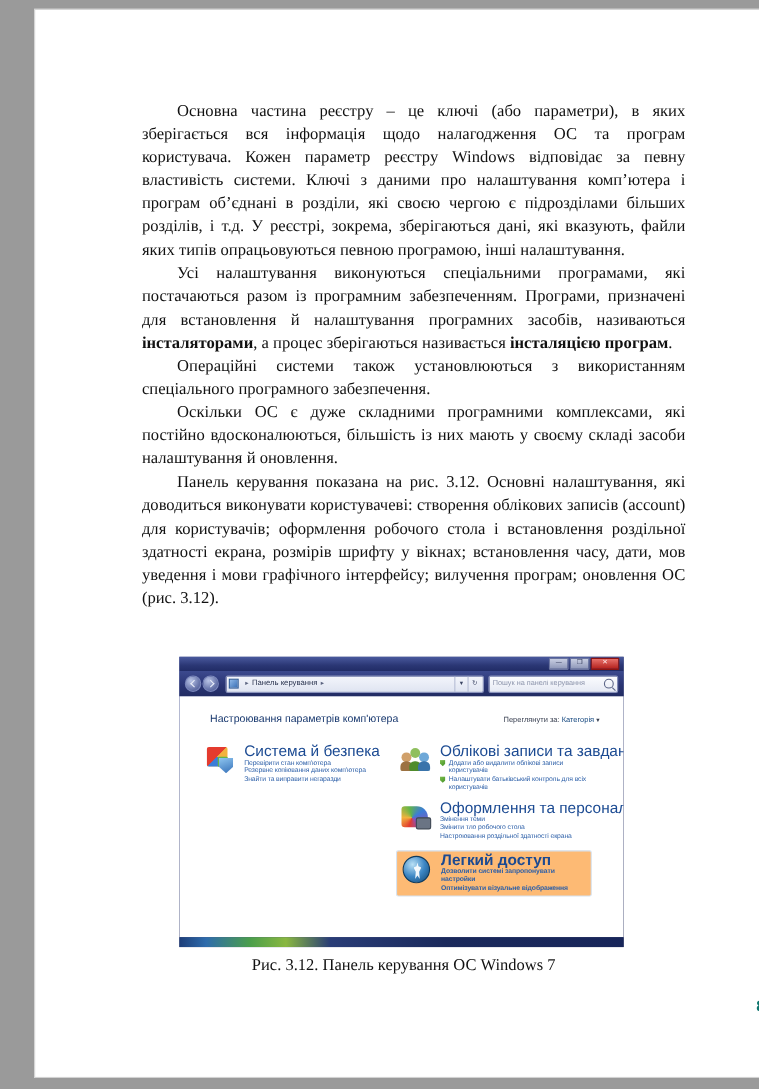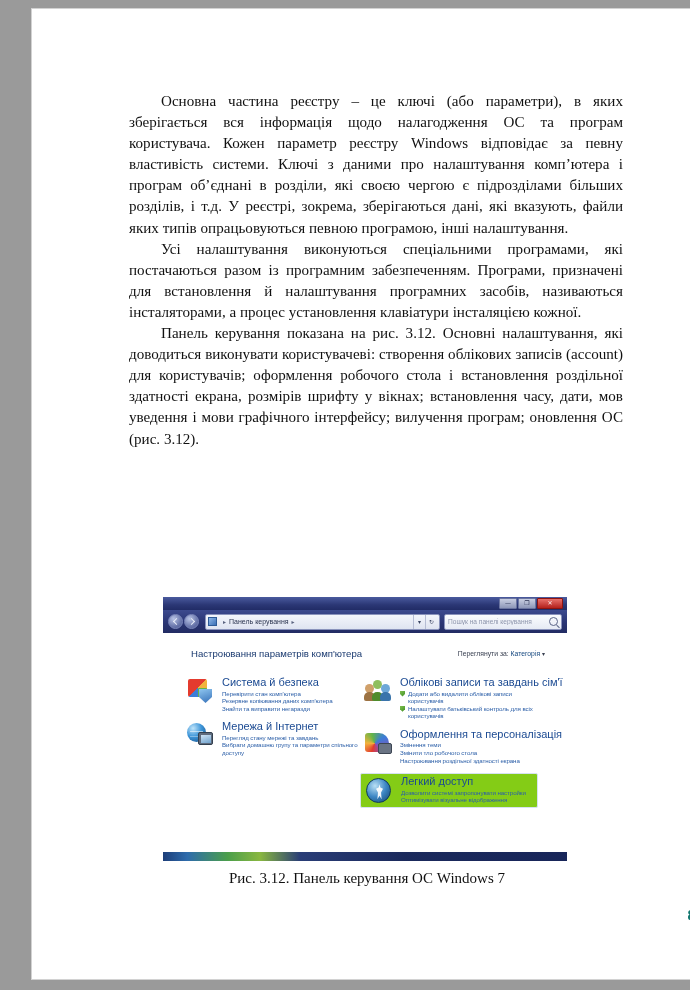--- a/index.html
+++ b/index.html
@@ -61,21 +61,21 @@
 
   .check {
     color: #1f7a27;
     font-style: normal;
     font-weight: bold;
     font-size: 15px;
     padding-right: 4px;
     font-family: "DejaVu Sans", sans-serif;
   }
 
-  b.term { font-weight: normal; }
+  b.term { font-weight: bold; }
 
   
   #figure {
     position: absolute;
     left: 131px;
     top: 588px;
     width: 404px;
     height: 264px;
   }
 
@@ -270,21 +270,21 @@
   #colR { left: 200px; }
 
   .cat {
     position: relative;
     padding-left: 37px;
     margin-bottom: 9px;
     min-height: 30px;
   }
   .cat-title {
     font-family: "Liberation Sans", sans-serif;
-    font-size: 11px;
+    font-size: 14px;
     color: #1b4a92;
     line-height: 11px;
     margin-bottom: 1.5px;
     white-space: nowrap;
   }
   .cat-link {
     font-family: "Liberation Sans", sans-serif;
     font-size: 6.2px;
     color: #2c5fa8;
     line-height: 7.6px;
@@ -361,30 +361,31 @@
   .ic-clock::after{content:"";position:absolute;left:6px;top:3px;width:1.3px;height:5px;background:#2b3440;}
 
   .ic-access{position:absolute;left:1px;top:1px;width:25px;height:25px;border-radius:50%;
     background:radial-gradient(circle at 35% 30%, #b9e0f5 0%, #3c86c4 50%, #13466f 100%);
     border:1px solid #0f3a5c;box-sizing:border-box;}
   .ic-access::after{content:"";position:absolute;left:9px;top:5px;width:7px;height:15px;
     background:#ffffff;clip-path:polygon(50% 0,62% 22%,100% 30%,72% 55%,80% 100%,50% 78%,20% 100%,28% 55%,0 30%,38% 22%);opacity:.92;}
 
   
   .cat.hl {
-    background: #84cc16;
+    background: #fdba74;
     border: 1px solid #d6e2f0;
     border-radius: 2px;
     padding-top: 2px;
     padding-bottom: 3px;
     padding-right: 4px;
     margin-left: -3px;
     padding-left: 40px;
     width: 178px;
     box-sizing: border-box;
+    font-weight: bold;
   }
   .cat.hl .cat-icon { left: 4px; top: 3px; }
 
   
   #taskbar {
     position: absolute;
     left: 0; right: 0; bottom: 0;
     height: 9px;
     background: linear-gradient(90deg, #1d3f7a 0%, #2f6fb0 6%, #4ea54a 16%, #8fbf3f 24%, #2a3e78 34%, #1b2a5c 60%, #18265a 100%);
     opacity: .95;
@@ -414,23 +415,25 @@
 </head>
 <body>
 
 <div id="page">
 
   <div id="textcol">
 
     <p class="para">Основна частина реєстру – це ключі (або параметри), в яких зберігається вся інформація щодо налагодження ОС та програм користувача. Кожен параметр реєстру Windows відповідає за певну властивість системи. Ключі з даними про налаштування комп’ютера і програм об’єднані в розділи, які своєю чергою є підрозділами більших розділів, і т.д. У реєстрі, зокрема, зберігаються дані, які вказують, файли яких типів опрацьовуються певною програмою, інші налаштування.</p>
 
 
-    <p class="para"><span>Усі налаштування виконуються спеціальними програмами, які постачаються разом із програмним забезпеченням. Програми, призначені для встановлення й налаштування програмних засобів, називаються </span><b class="term">інсталяторами</b><span>, а процес установлення клавіатури </span><b class="term">інсталяцією кожної</b><span>.</span></p>
-
-
+    <p class="para"><span>Усі налаштування виконуються спеціальними програмами, які постачаються разом із програмним забезпеченням. Програми, призначені для встановлення й налаштування програмних засобів, називаються </span><b class="term">інсталяторами</b><span>, а процес зберігаються називається </span><b class="term">інсталяцією програм</b><span>.</span></p>
+
+    <p class="para">Операційні системи також установлюються з використанням спеціального програмного забезпечення.</p>
+
+    <p class="para">Оскільки ОС є дуже складними програмними комплексами, які постійно вдосконалюються, більшість із них мають у своєму складі засоби налаштування й оновлення.</p>
 
     <p class="para">Панель керування показана на рис. 3.12. Основні налаштування, які доводиться виконувати користувачеві: створення облікових записів (account) для користувачів; оформлення робочого стола і встановлення роздільної здатності екрана, розмірів шрифту у вікнах; встановлення часу, дати, мов уведення і мови графічного інтерфейсу; вилучення програм; оновлення ОС (рис. 3.12).</p>
   </div>
 
   <div id="figure">
     <div id="win">
 
       <div id="titlebar">
         <div id="winbtns">
           <div class="wbtn">—</div>
@@ -475,29 +478,20 @@
             <div class="cat-icon">
               <span class="ic-flag"></span>
                 <span class="ic-shieldsm"></span>
             </div>
             <div class="cat-title">Система й безпека</div>
             <div class="cat-link">Перевірити стан комп'ютера</div>
             <div class="cat-link">Резервне копіювання даних комп'ютера</div>
             <div class="cat-link">Знайти та виправити негаразди</div>
           </div>
 
-          <div class="cat">
-            <div class="cat-icon">
-              <span class="ic-globe"></span>
-                <span class="ic-monitor"></span>
-            </div>
-            <div class="cat-title">Мережа й Інтернет</div>
-            <div class="cat-link">Перегляд стану мережі та завдань</div>
-            <div class="cat-link">Вибрати домашню групу та параметри спільного доступу</div>
-          </div>
 
 
 
         </div>
 
         <div class="col" id="colR">
 
           <div class="cat">
             <div class="cat-icon">
               <span class="ic-users">

